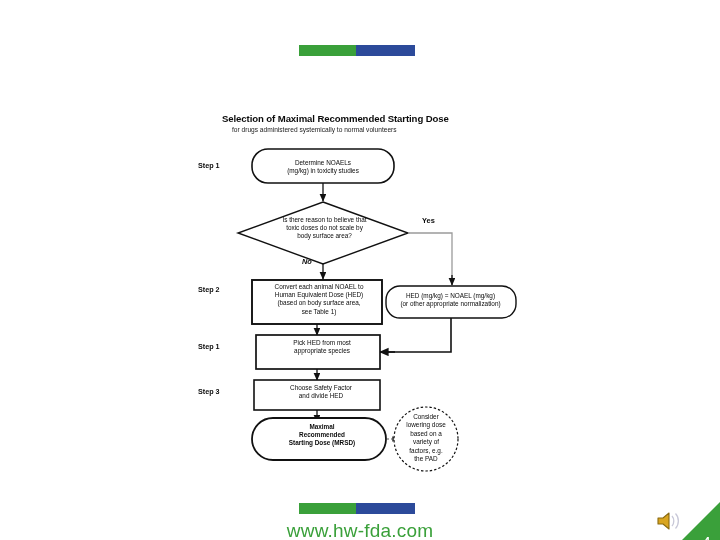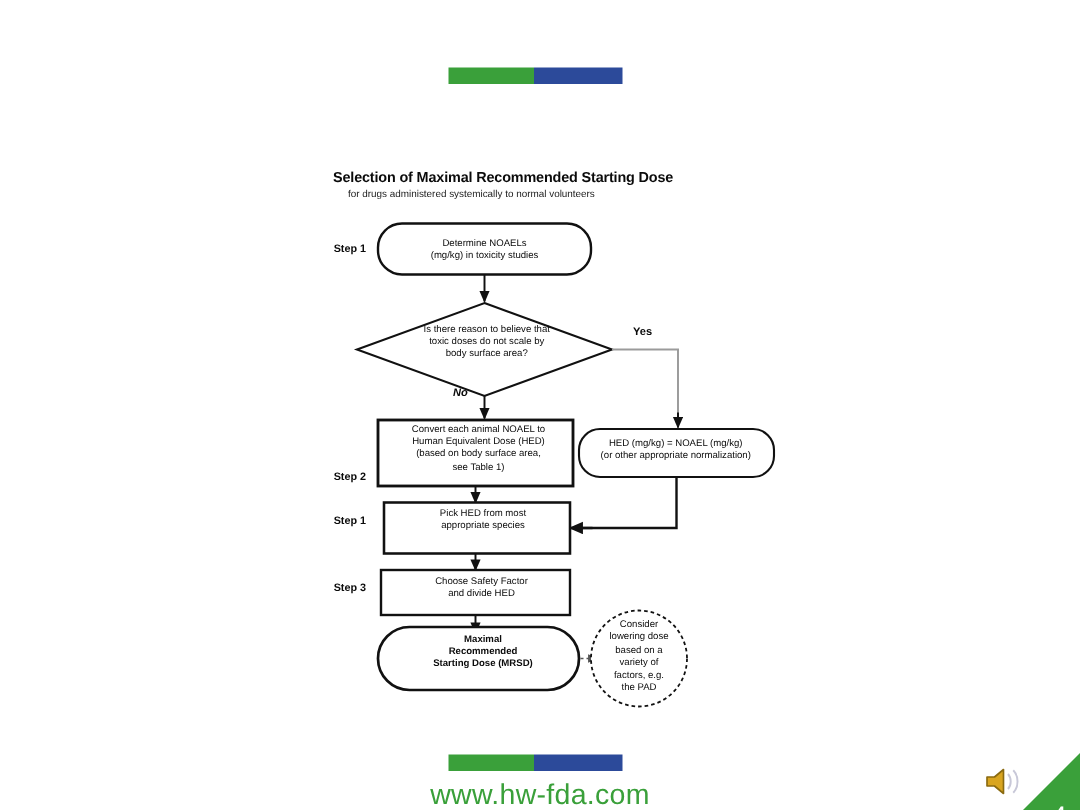--- a/index.html
+++ b/index.html
@@ -112,24 +112,23 @@
     font-size: 6.6px;
     color: #222;
   }
 
   
   .step-label {
     font-size: 7.2px;
     font-weight: bold;
     left: 8px;
     width: 46px;
-    text-align: right;
   }
   #step-1 { top: 57px; }
-  #step-2 { top: 209px; }
+  #step-2 { top: 181px; }
   #step-3 { top: 238px; }
   #step-4 { top: 283px; }
 
   
   .node-text {
     position: absolute;
     text-align: center;
     font-size: 6.4px;
     color: #0b0b0b;
     line-height: 1.28;

